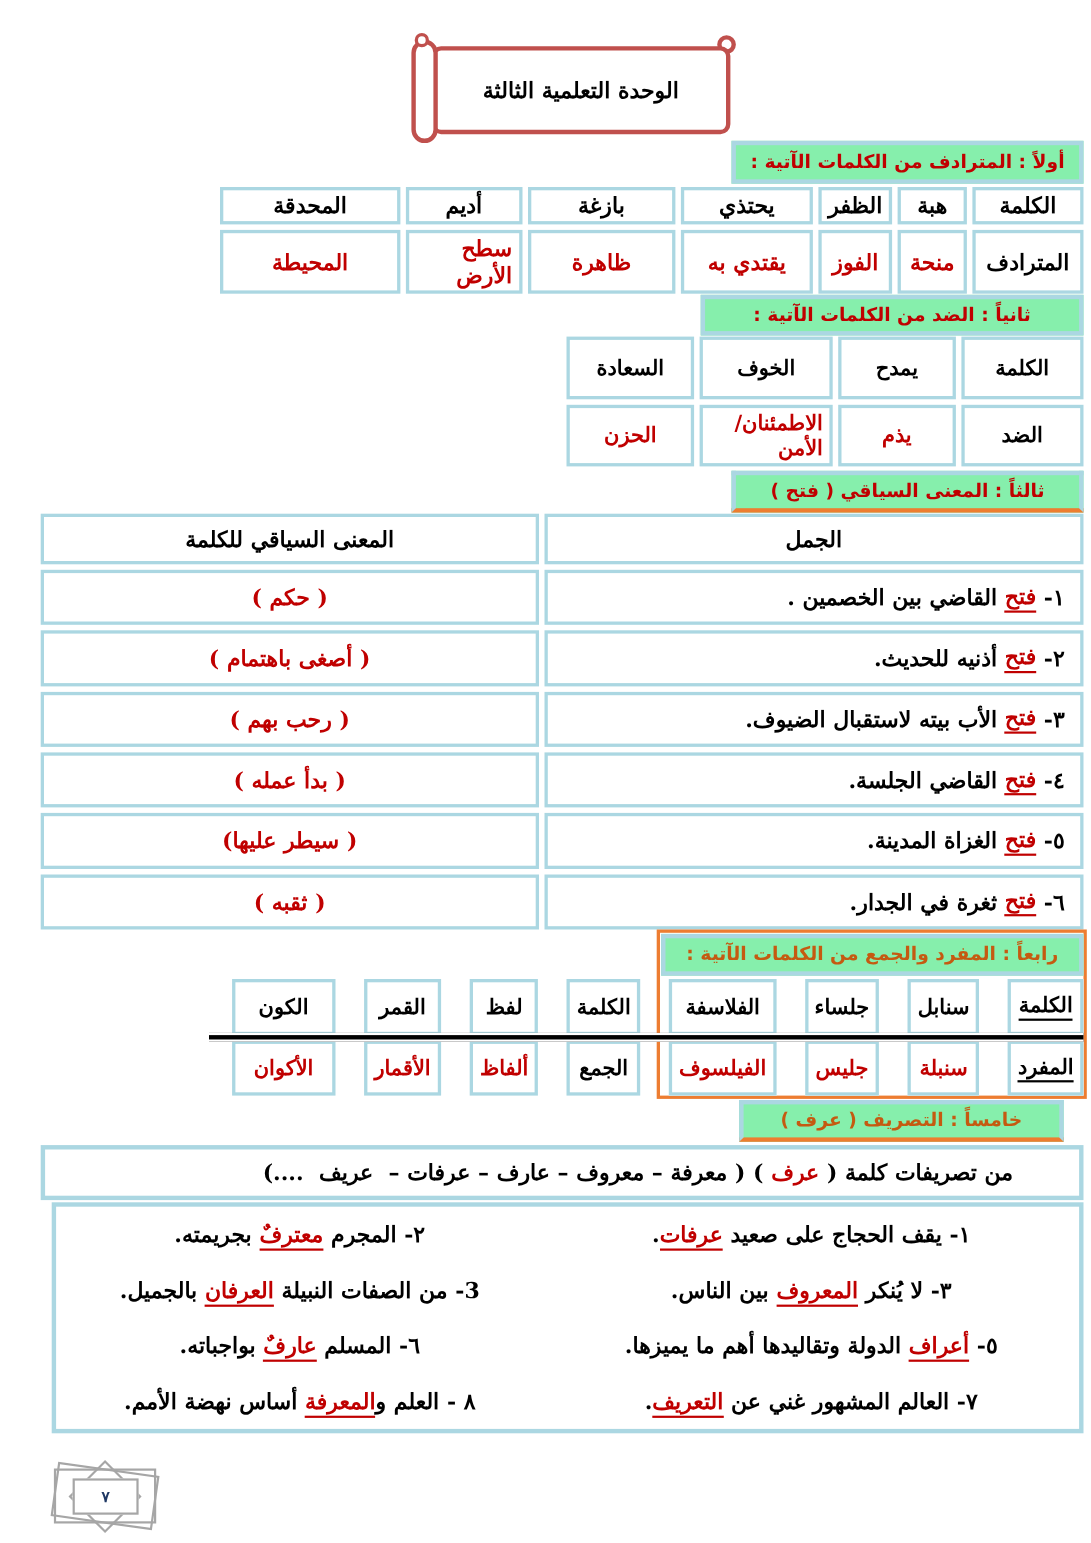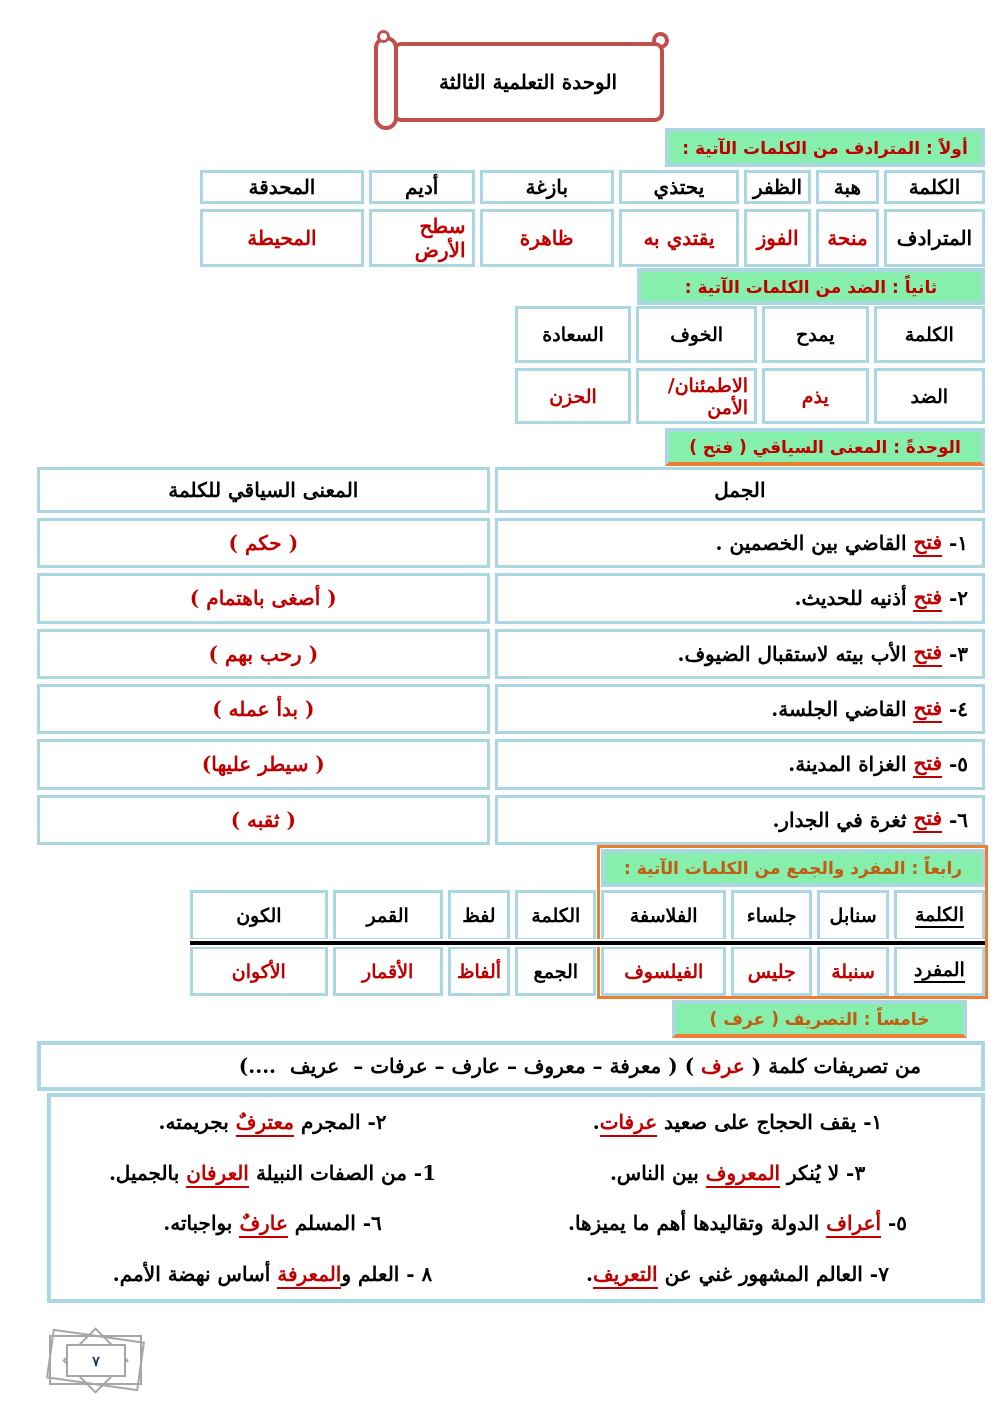--- a/index.html
+++ b/index.html
@@ -55,21 +55,21 @@
   .t2{left:515px;top:306px;width:470px;height:118px;
       grid-template-columns:24.5fr 23.4fr 26.6fr 25.5fr;
       grid-template-rows:1fr 1fr;}
   .t2 .cell{font-size:19px;}
   .t3{left:37px;top:467px;width:948px;height:378px;
       grid-template-columns:52fr 48fr;
       grid-template-rows:46px repeat(6,1fr);}
   .t4{left:190px;top:890px;width:795px;height:106px;
       grid-template-columns:12fr 9.4fr 10.7fr 16.4fr 10.7fr 8.2fr 14.5fr 18.1fr;
       grid-template-rows:1fr 1fr;}
-  .t4 .cell{font-size:19px;}
+  .t4 .cell{font-size:19px;margin-left:21px;}
   .black-divider{position:absolute;left:190px;top:939px;width:795px;height:8px;
       background:#000;border-top:2px solid #fff;border-bottom:2px solid #fff;}
   .orange-frame{position:absolute;left:597px;top:845px;width:391px;height:154px;
       border:3px solid var(--orange);pointer-events:none;}
   
   .deriv{position:absolute;left:37px;top:1041px;width:948px;height:50px;
     border:4px solid var(--tb);background:#fff;
     display:flex;align-items:center;justify-content:flex-start;
     padding-right:60px;font-weight:bold;font-size:20px;}
   .deriv .key{border-bottom:none;}
@@ -125,21 +125,21 @@
   <div class="cell">الكلمة</div>
   <div class="cell">يمدح</div>
   <div class="cell">الخوف</div>
   <div class="cell">السعادة</div>
   <div class="cell">الضد</div>
   <div class="cell red">يذم</div>
   <div class="cell red">الاطمئنان/الأمن</div>
   <div class="cell red">الحزن</div>
 </div>
 
-<div class="sechead orange-under" style="left:665px;top:428px;width:320px;height:38px;">الوحدةً : المعنى السياقي ( فتح )</div>
+<div class="sechead orange-under" style="left:665px;top:428px;width:320px;height:38px;">ثالثاً : المعنى السياقي ( فتح )</div>
 
 <div class="tbl t3">
   <div class="cell">الجمل</div>
   <div class="cell">المعنى السياقي للكلمة</div>
 
   <div class="cell sent">
       <span class="pre">١- </span>
       <span class="key">فتح</span>
       <span class="post"> القاضي بين الخصمين .</span>
     </div>
@@ -214,21 +214,21 @@
 <div class="deriv">
   <span class="pre">من تصريفات كلمة ( </span>
     <span class="key">عرف</span>
     <span class="post"> ) ( معرفة – معروف – عارف – عرفات –  عريف  ....)</span>
 </div>
 
 <div class="practice">
   <div class="item"><span class="pre">١- يقف الحجاج على صعيد </span><span class="key">عرفات</span><span class="post">.</span></div>
   <div class="item"><span class="pre">٢- المجرم </span><span class="key">معترفٌ</span><span class="post"> بجريمته.</span></div>
   <div class="item"><span class="pre">٣- لا يُنكر </span><span class="key">المعروف</span><span class="post"> بين الناس.</span></div>
-  <div class="item"><span class="pre">1- من الصفات النبيلة </span><span class="key">العرفان</span><span class="post"> بالجميل.</span></div>
+  <div class="item"><span class="pre">3- من الصفات النبيلة </span><span class="key">العرفان</span><span class="post"> بالجميل.</span></div>
   <div class="item"><span class="pre">٥- </span><span class="key">أعراف</span><span class="post"> الدولة وتقاليدها أهم ما يميزها.</span></div>
   <div class="item"><span class="pre">٦- المسلم </span><span class="key">عارفٌ</span><span class="post"> بواجباته.</span></div>
   <div class="item"><span class="pre">٧- العالم المشهور غني عن </span><span class="key">التعريف</span><span class="post">.</span></div>
   <div class="item"><span class="pre">٨ - العلم و</span><span class="key">المعرفة</span><span class="post"> أساس نهضة الأمم.</span></div>
 </div>
 
 <div class="orn">
   <div class="r1"></div>
   <div class="r2"></div>
   <div class="dia"></div>

